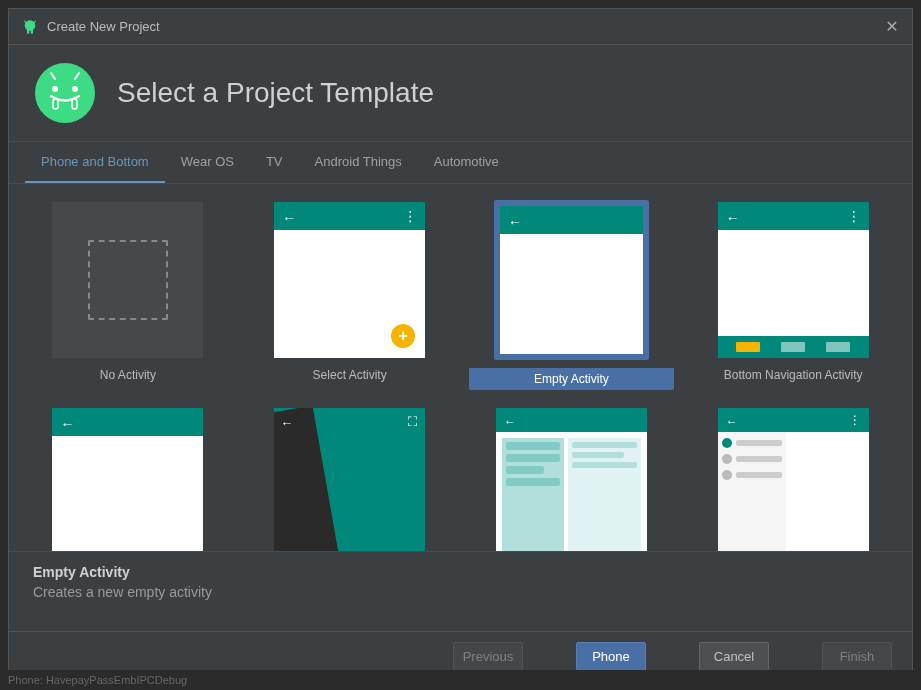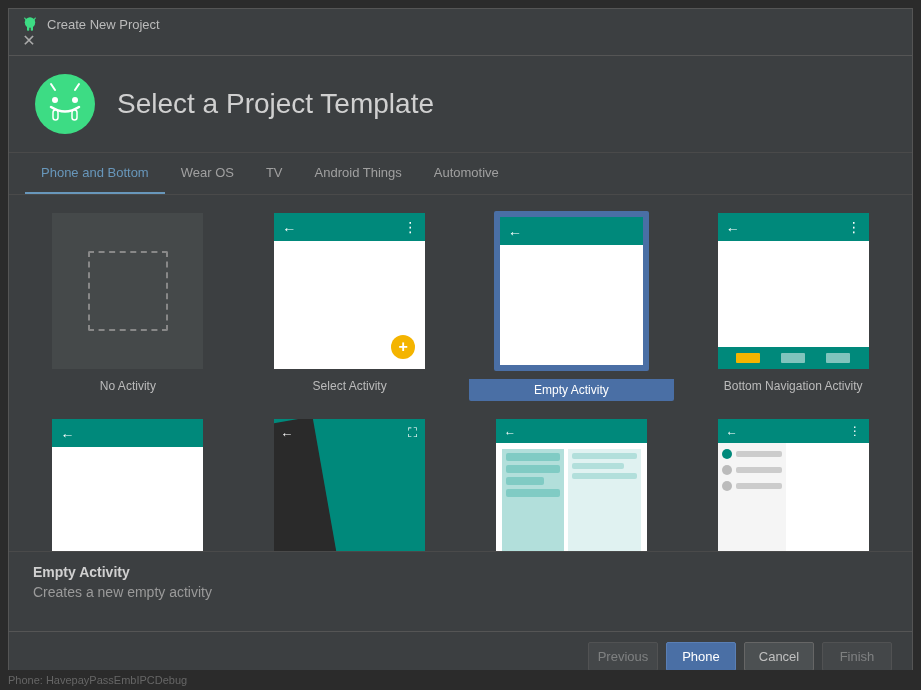--- a/index.html
+++ b/index.html
@@ -20,25 +20,24 @@
       bottom: 8px;
       background: #3c3f41;
       border: 1px solid #555;
       display: flex;
       flex-direction: column;
     }
     .title-bar {
       background: #3c3f41;
       padding: 6px 12px;
       display: flex;
-      align-items: flex-start;
+      align-items: center;
       justify-content: space-between;
       border-bottom: 1px solid #555;
       min-height: 36px;
-      flex-direction: column;
     }
     .title-bar-left {
       display: flex;
       align-items: center;
       gap: 8px;
     }
     .title-bar-title {
       font-size: 13px;
       color: #bbbbbb;
     }
@@ -362,20 +361,21 @@
     }
     .footer-btn {
       padding: 6px 8px;
       font-size: 13px;
       border: 1px solid #666;
       background: #4c5052;
       color: #c0c0c0;
       cursor: pointer;
       border-radius: 2px;
       min-width: 70px;
+      margin-left: 45px;
     }
     .footer-btn.primary {
       background: #4a6fa5;
       border-color: #5a7fb5;
       color: white;
     }
     .footer-btn:disabled {
       opacity: 0.5;
       cursor: default;
     }

